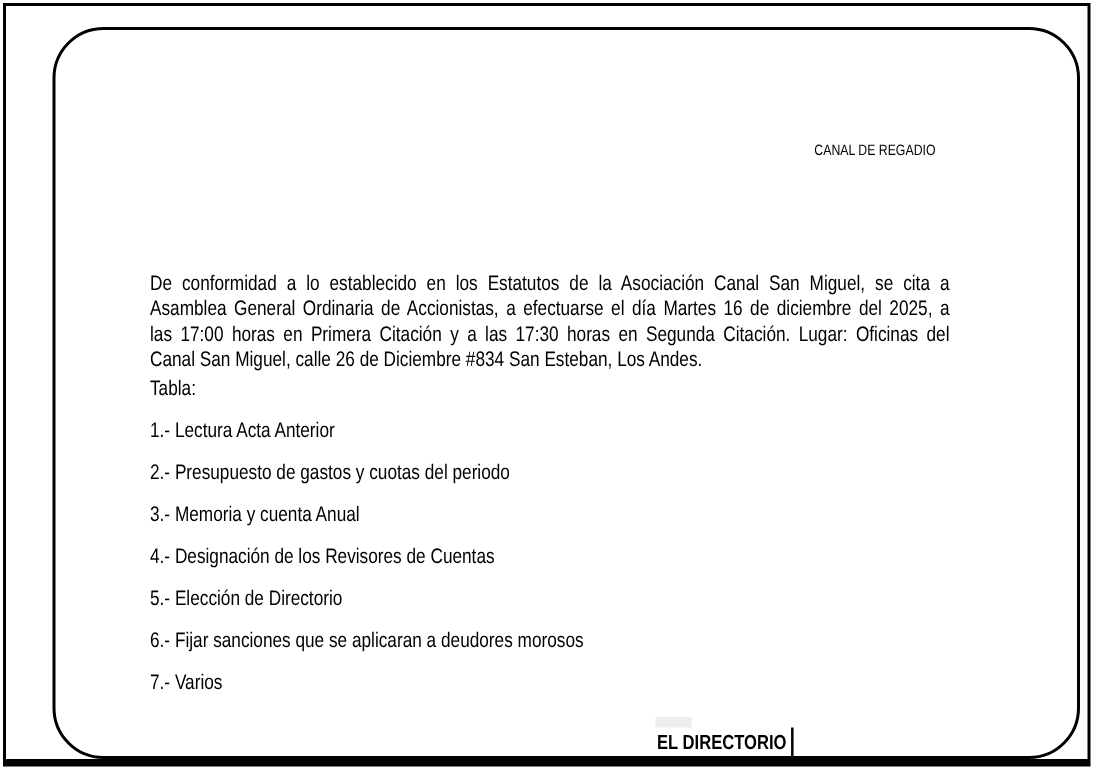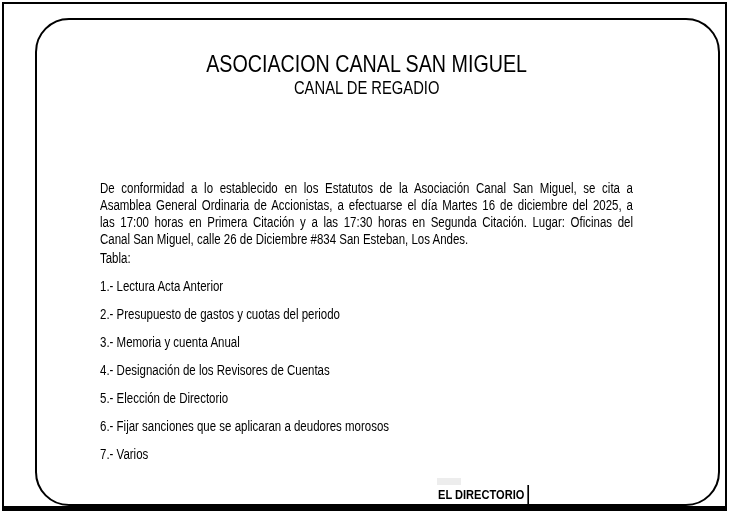--- a/index.html
+++ b/index.html
@@ -50,24 +50,24 @@
     left: 100px;
     top: 49px;
     width: 533px;
     text-align: center;
     font-size: 24px;
     line-height: 30px;
   }
   .doc-subtitle {
     position: absolute;
     left: 100px;
-    top: 81px;
+    top: 93px;
     width: 533px;
-    text-align: center;
-    font-size: 18px;
+    text-align: right;
+    font-size: 10px;
     line-height: 15px;
   }
   .doc-heading {
     position: absolute;
     left: 100px;
     top: 123px;
     width: 533px;
     text-align: center;
     font-size: 13px;
     line-height: 15px;
@@ -132,23 +132,20 @@
   }
 </style>
 </head>
 <body>
 
 <div class="canvas">
 
   <div class="outer-border"></div>
   <div class="inner-frame"></div>
 
-  <div class="doc-title">
-    <span class="narrow-center">ASOCIACION CANAL SAN MIGUEL</span>
-  </div>
 
   <div class="doc-subtitle">
     <span class="narrow-center">CANAL DE REGADIO</span>
   </div>
 
 
   <div class="doc-paragraph">
     <div class="jline">De conformidad a lo establecido en los Estatutos de la Asociación Canal San Miguel, se cita a</div>
     <div class="jline">Asamblea General Ordinaria de Accionistas, a efectuarse el día Martes 16 de diciembre del 2025, a</div>
     <div class="jline">las 17:00 horas en Primera Citación y a las 17:30 horas en Segunda Citación.  Lugar:  Oficinas del</div>

